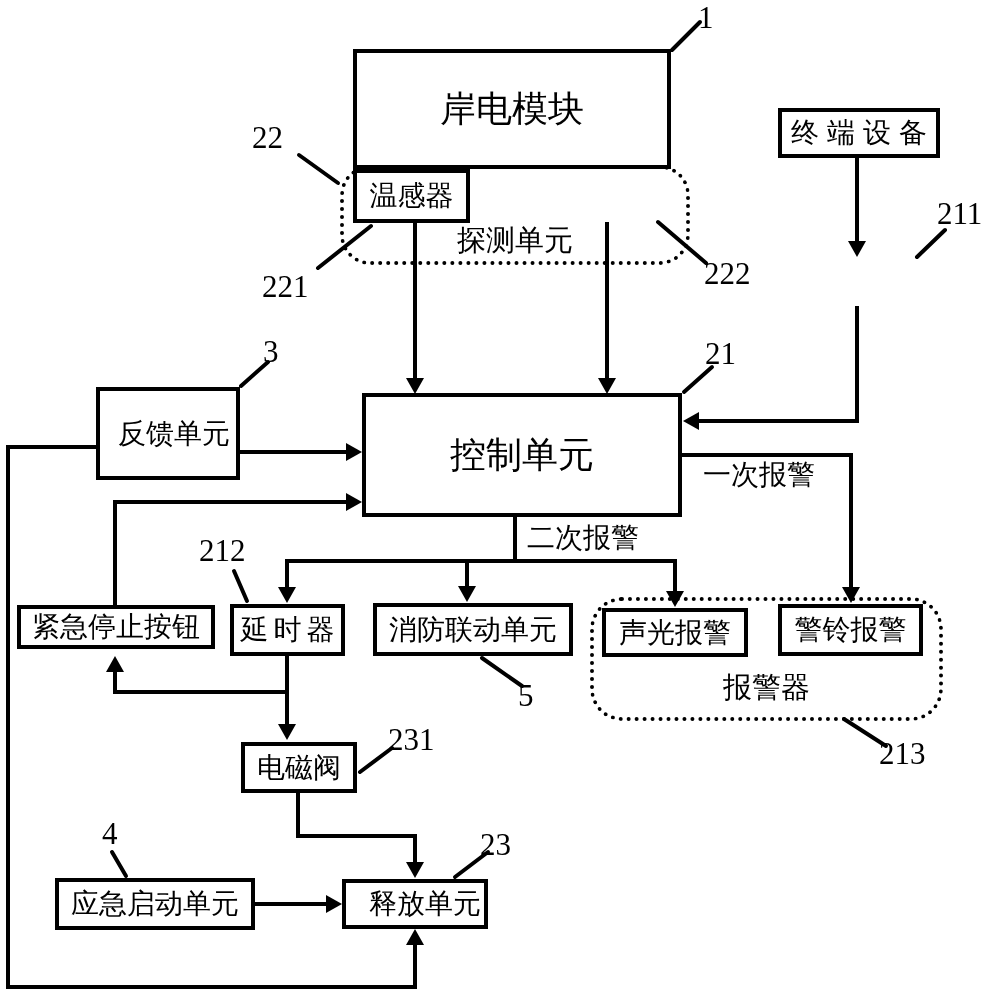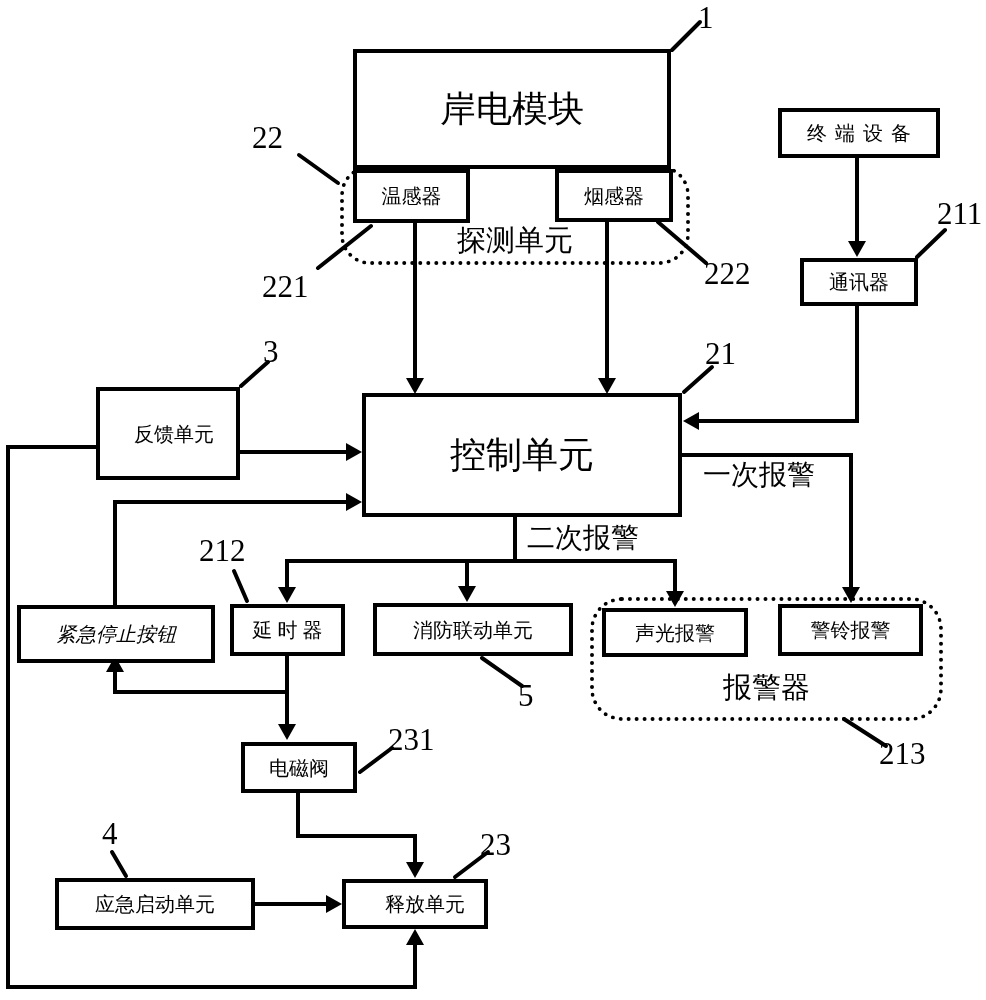--- a/index.html
+++ b/index.html
@@ -4,21 +4,21 @@
 <style>
   html,body{margin:0;padding:0;background:#fff;}
   .canvas{
     position:relative;width:986px;height:1000px;background:#ffffff;
     font-family:"Liberation Serif","DejaVu Serif",serif;color:#000;
     overflow:hidden;
   }
   .box{
     position:absolute;box-sizing:border-box;border:4px solid #000;background:#fff;
     display:flex;align-items:center;justify-content:center;
-    font-size:20px;line-height:1;white-space:nowrap;z-index:3;
+    font-size:28px;line-height:1;white-space:nowrap;z-index:3;
   }
   .group{
     position:absolute;box-sizing:border-box;border:4px dotted #000;background:transparent;
     z-index:1;
   }
   .group-label{
     position:absolute;left:0;right:0;text-align:center;font-size:29px;line-height:1;
     z-index:2;white-space:nowrap;
   }
   .ref{
@@ -112,26 +112,24 @@
       <line x1="482" y1="658" x2="522" y2="686"></line>
       <line x1="844" y1="719" x2="886" y2="746"></line>
       <line x1="360" y1="772" x2="392" y2="748"></line>
       <line x1="112" y1="852" x2="126" y2="876"></line>
       <line x1="455" y1="877" x2="488" y2="852"></line>
     </g>
   </svg>
 
   <div class="box fs30" style="left:353px;top:49px;width:318px;height:120px;">岸电模块</div>
   <div class="box" style="left:353px;top:169px;width:117px;height:54px;">温感器</div>
-  <div class="box" style="left:555px;top:169px;width:118px;height:53px;">烟感器</div>
   <div class="box ls8" style="left:778px;top:108px;width:162px;height:50px;">终端设备</div>
-  <div class="box" style="left:800px;top:258px;width:118px;height:48px;">通讯器</div>
   <div class="box" style="left:96px;top:387px;width:144px;height:93px;padding-left:12px;">反馈单元</div>
   <div class="box fs30" style="left:362px;top:393px;width:320px;height:124px;">控制单元</div>
-  <div class="box" style="left:17px;top:605px;width:198px;height:58px;font-style:italic;">紧急停止按钮</div>
+  <div class="box" style="left:17px;top:605px;width:198px;height:44px;">紧急停止按钮</div>
   <div class="box ls5" style="left:230px;top:604px;width:115px;height:52px;">延时器</div>
   <div class="box" style="left:373px;top:603px;width:200px;height:53px;">消防联动单元</div>
   <div class="box" style="left:602px;top:608px;width:146px;height:49px;">声光报警</div>
   <div class="box" style="left:778px;top:604px;width:145px;height:52px;">警铃报警</div>
   <div class="box" style="left:241px;top:742px;width:116px;height:51px;">电磁阀</div>
   <div class="box" style="left:55px;top:878px;width:200px;height:52px;">应急启动单元</div>
   <div class="box" style="left:342px;top:879px;width:146px;height:50px;padding-left:20px;">释放单元</div>
 
   <div class="line-label" style="left:703px;top:461px;">一次报警</div>
   <div class="line-label" style="left:527px;top:524px;">二次报警</div>

